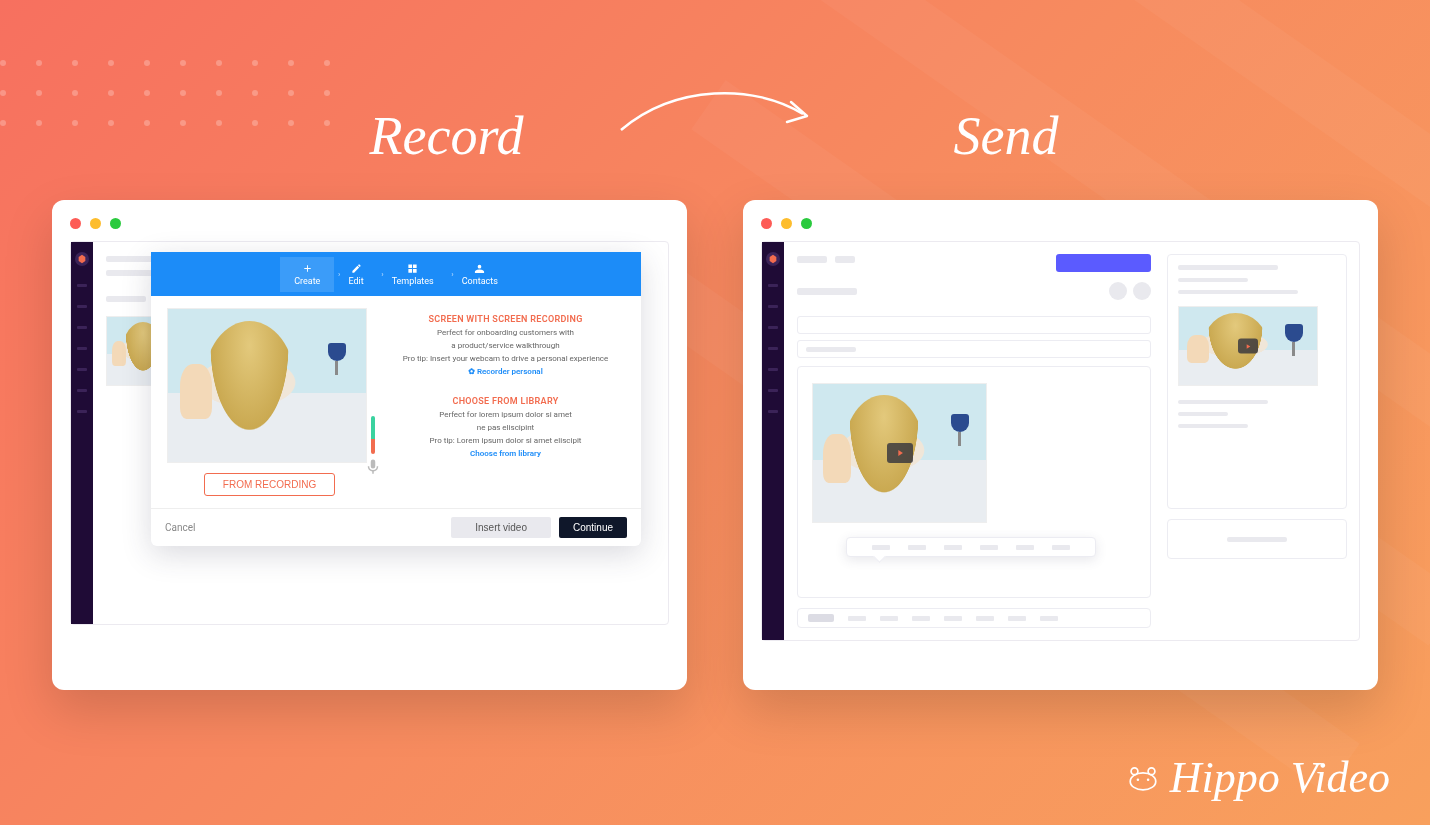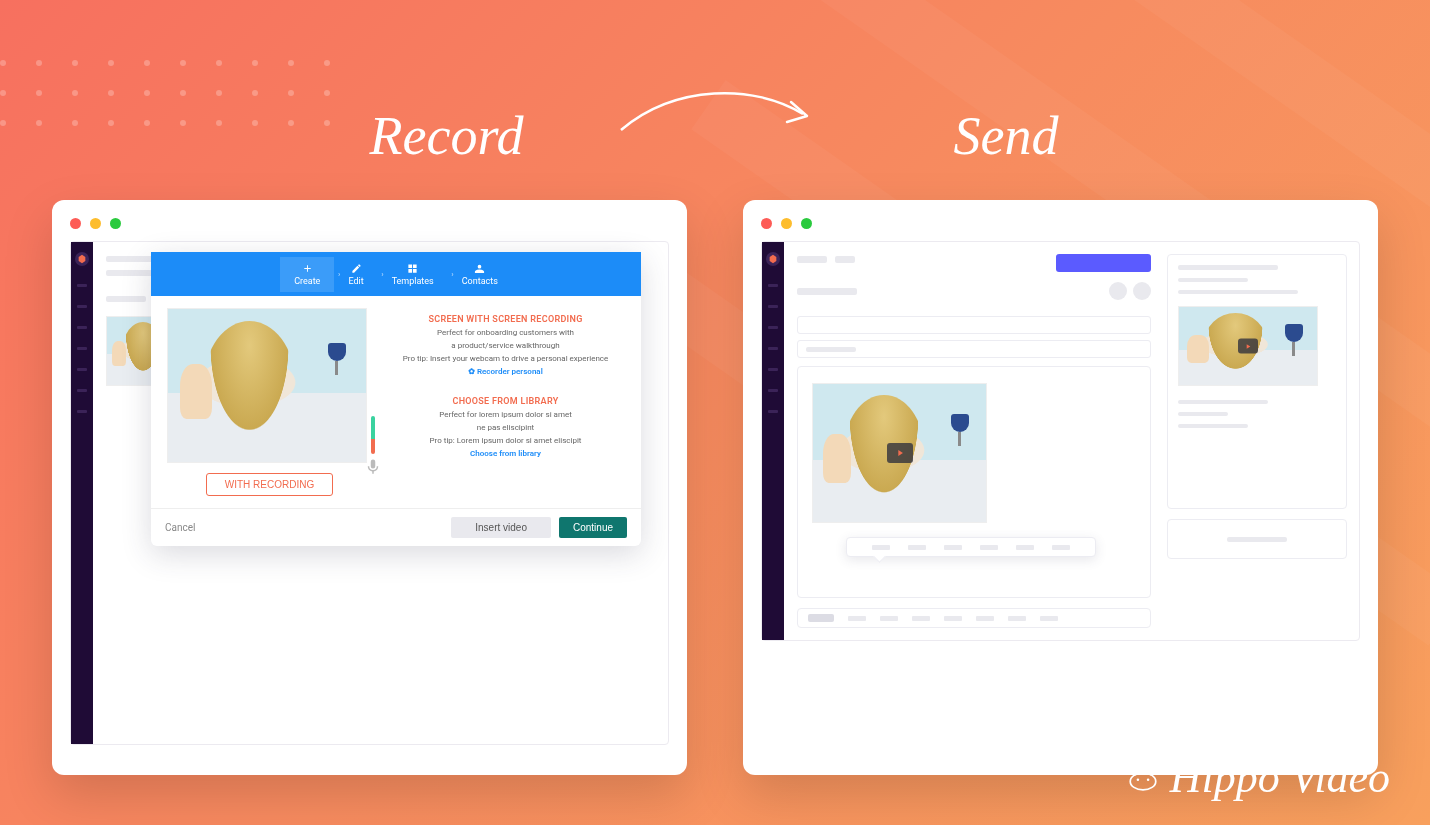--- a/index.html
+++ b/index.html
@@ -44,21 +44,21 @@
   padding: 18px 18px 30px 18px;
   position: relative;
   min-height: 490px;
 }
 .traffic { display: flex; gap: 9px; margin-bottom: 12px; }
 .traffic span { width: 11px; height: 11px; border-radius: 50%; }
 .traffic span:nth-child(1){background:#fd5b56}
 .traffic span:nth-child(2){background:#fdbd2d}
 .traffic span:nth-child(3){background:#2aca3e}
 
-.app-shell { position: relative; background: #fff; border: 1px solid #eceaf0; border-radius: 4px; height: 504px; }
+.app-shell { position: relative; background: #fff; border: 1px solid #eceaf0; border-radius: 4px; height: 384px; }
 .sidebar {
   position: absolute; left: 0; top: 0; bottom: 0; width: 22px;
   background: #1f0b36;
   display: flex; flex-direction: column; align-items: center; gap: 18px; padding-top: 10px;
 }
 .sidebar-logo { width: 14px; height: 14px; border-radius: 50%; background: #3b2358; display:flex; align-items:center; justify-content:center; }
 .sidebar-logo svg { width: 10px; height: 10px; }
 .sidebar-item { width: 10px; height: 3px; background: #3b2358; border-radius: 1px; }
 
 .content-back {
@@ -99,21 +99,21 @@
 .link-blue { color: #1c8cf8; font-size: 8px; font-weight: 600; }
 .mic-col { position: absolute; left: -22px; bottom: 20px; display: flex; flex-direction: column; align-items: center; }
 .mic-bar { width: 4px; height: 38px; background: linear-gradient(#3ad29f 0%, #3ad29f 60%, #f26c4f 60%, #f26c4f 100%); border-radius: 2px; margin-bottom: 4px; }
 .mic-col svg { width: 18px; height: 18px; fill: #bbb; }
 .dlg-footer {
   border-top: 1px solid #eee; padding: 8px 14px;
   display: flex; align-items: center; font-size: 10px; color: #888;
 }
 .dlg-footer .spacer { flex: 1; }
 .btn-flat { background: #e9e9ee; border: none; padding: 5px 24px; font-size: 10px; border-radius: 2px; color: #555; }
-.btn-primary { background: #0f766e; color: #fff; border: none; padding: 5px 14px; font-size: 10px; border-radius: 2px; margin-left: 8px; }
+.btn-primary { background: #0f172a; color: #fff; border: none; padding: 5px 14px; font-size: 10px; border-radius: 2px; margin-left: 8px; }
 
 
 .app-shell-2 { position: relative; background: #fff; border: 1px solid #eceaf0; border-radius: 4px; height: 400px; }
 .send-body { position: absolute; left: 35px; top: 12px; right: 12px; bottom: 12px; display: flex; gap: 16px; }
 .send-main { flex: 1; display: flex; flex-direction: column; }
 .send-side { width: 180px; }
 .chip-row { display: flex; gap: 8px; margin-bottom: 8px; }
 .chip { height: 7px; background: #e9e9ee; border-radius: 2px; }
 .email-card {
   border: 1px solid #ececf2; border-radius: 4px; padding: 12px 14px; background:#fff;
@@ -285,21 +285,21 @@
             <span>Contacts</span>
           </div>
         </div>
         <div class="dlg-body">
           <div class="dlg-left">
             <div class="thumb">
               <div class="photo">
                   <div class="lamp"></div>
                 </div>
             </div>
-            <button class="start-rec">WITH RECORDING</button>
+            <button class="start-rec">FROM RECORDING</button>
           </div>
           <div class="dlg-right">
             <div class="mic-col">
               <div class="mic-bar"></div>
               <svg viewBox="0 0 24 24">
                   <path d="M12 14a3 3 0 0 0 3-3V5a3 3 0 0 0-6 0v6a3 3 0 0 0 3 3zm5-3a5 5 0 0 1-10 0H5a7 7 0 0 0 6 6.92V21h2v-3.08A7 7 0 0 0 19 11h-2z"></path>
                 </svg>
             </div>
             <div class="section-title">SCREEN WITH SCREEN RECORDING</div>
             <div>Perfect for onboarding customers with</div>

